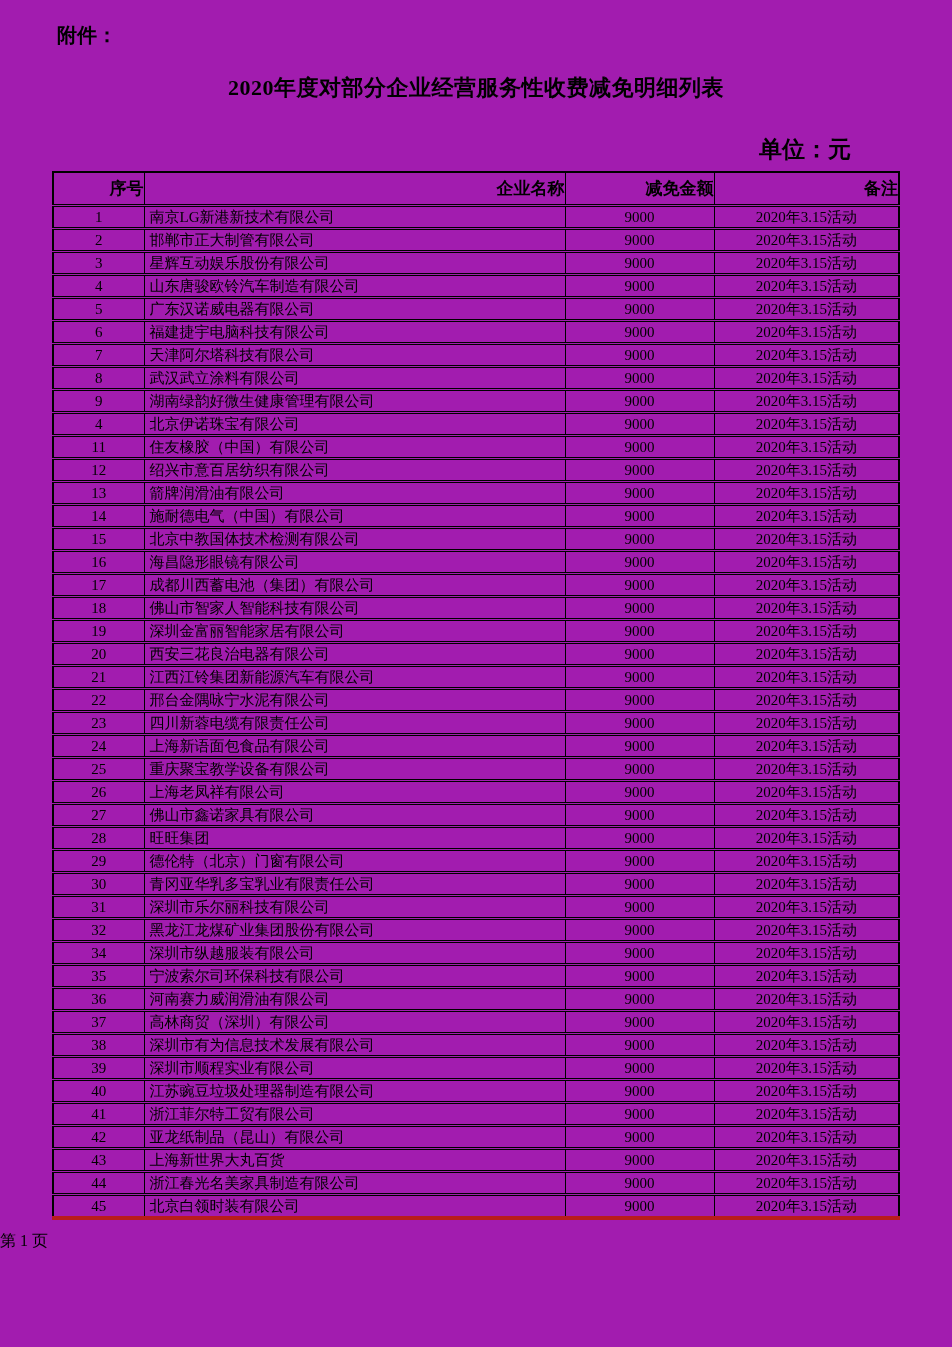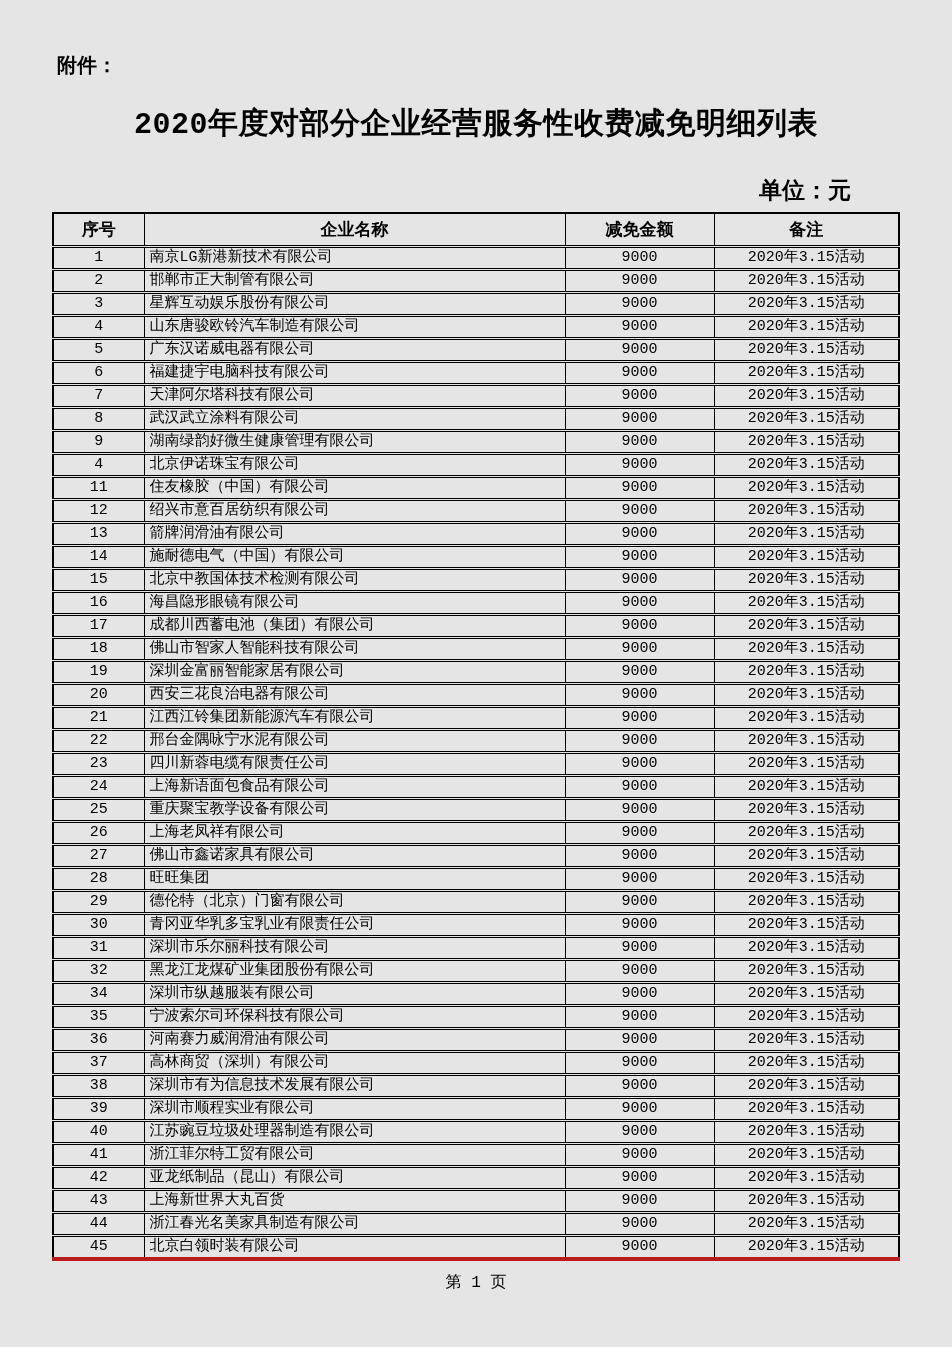--- a/index.html
+++ b/index.html
@@ -4,35 +4,35 @@
 <style>
   html, body {
     margin: 0;
     padding: 0;
     background: #ffffff;
   }
   .page {
     position: relative;
     width: 952px;
     height: 1347px;
-    background: #e5e5e5;
+    background: #a21caf;
     color: #000000;
-    font-family: Liberation Mono, monospace;
+    font-family: Liberation Serif, serif;
     box-sizing: border-box;
-    padding-top: 52px;
+    padding-top: 22px;
     overflow: hidden;
   }
   .attachment {
     margin-left: 57px;
     font-size: 20px;
     font-weight: bold;
   }
   .doc-title {
     text-align: center;
-    font-size: 30px;
+    font-size: 22px;
     font-weight: bold;
     margin: 24px 0 4px 0;
     letter-spacing: 0.5px;
   }
   .unit-line {
     width: 846px;
     margin: 31px auto 6px auto;
     box-sizing: border-box;
     padding-right: 48px;
     text-align: right;
@@ -49,21 +49,21 @@
   table.fee-table col.c-no     { width: 91px; }
   table.fee-table col.c-name   { width: 421px; }
   table.fee-table col.c-amount { width: 149px; }
   table.fee-table col.c-remark { width: 185px; }
   table.fee-table th {
     border: 1px solid #000;
     border-bottom: 3px double #000;
     height: 31px;
     font-size: 17px;
     font-weight: bold;
-    text-align: center;
+    text-align: right;
     padding: 0;
   }
   table.fee-table td {
     border: 1px solid #000;
     border-bottom: 3px double #000;
     height: 20px;
     font-size: 15px;
     line-height: 1.25;
     text-align: center;
     padding: 0;
@@ -71,21 +71,20 @@
     overflow: hidden;
   }
   table.fee-table td.name-cell {
     text-align: left;
     padding-left: 5px;
   }
   table.fee-table tbody tr:last-child td {
     border-bottom: 4px solid #b91c1c;
   }
   .page-footer {
-    text-align: center;
     font-size: 16px;
     margin-top: 11px;
   }
 </style>
 </head>
 <body>
 
 <div class="page">
 
   <div class="attachment">附件：</div>

